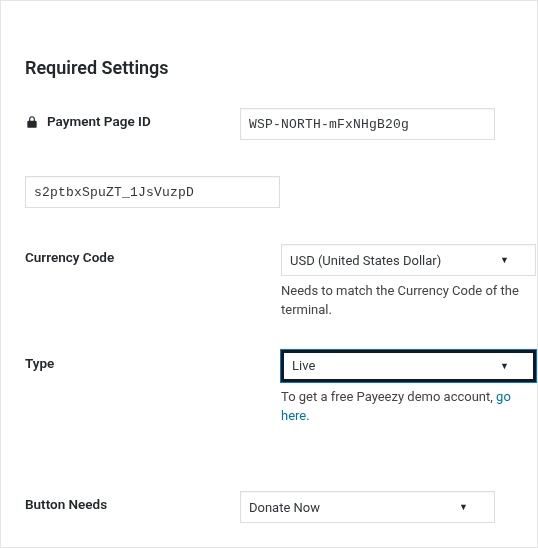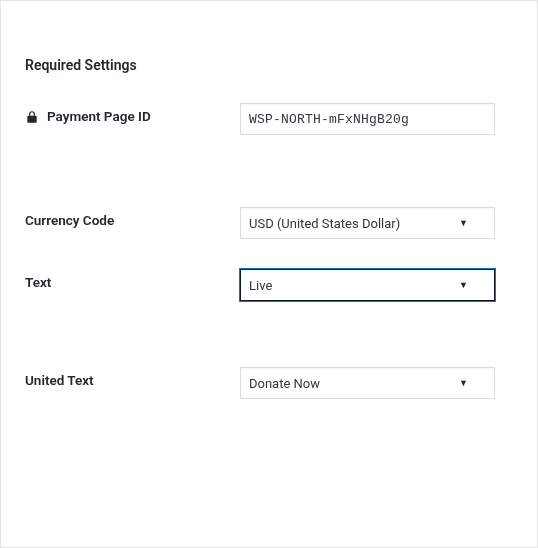--- a/index.html
+++ b/index.html
@@ -8,32 +8,32 @@
       height: 548px;
       font-family: -apple-system, BlinkMacSystemFont, "Segoe UI", Roboto, "Helvetica Neue", Arial, sans-serif;
       font-size: 13px;
       color: #23282d;
       background: #fff;
       border: 1px solid #e5e5e5;
       padding: 24px 24px 8px 24px;
       position: relative;
     }
     h2.section-title {
-      font-size: 14px;
+      font-size: 18px;
       font-weight: 600;
       color: #23282d;
       margin-bottom: 30px;
       margin-top: 32px;
     }
     .field-row {
       display: flex;
       align-items: flex-start;
       margin-bottom: 36px;
     }
-    .field-row.with-help { margin-bottom: 30px; }
+    .field-row.with-help { margin-bottom: 30px; gap: 41px; }
     .label-col {
       width: 215px;
       flex: 0 0 215px;
       display: flex;
       align-items: center;
       font-weight: 600;
       font-size: 13.5px;
       color: #23282d;
       padding-top: 5px;
     }
@@ -74,21 +74,21 @@
       content: "▼";
       font-size: 9px;
       color: #23282d;
       position: absolute;
       right: 8px;
       top: 50%;
       transform: translateY(-50%);
       pointer-events: none;
     }
     select.focused {
-      border: 1px solid #0f172a;
+      border: 3px solid #0f172a;
       box-shadow: 0 0 0 1px #007cba;
       outline: none;
     }
     .help-text {
       width: 255px;
       font-size: 13px;
       color: #444;
       margin-top: 6px;
       line-height: 1.45;
     }
@@ -108,54 +108,61 @@
         </svg>
     </span>
     <span>Payment Page ID</span>
   </div>
   <div class="input-col">
     <input type="text" class="mono" value="WSP-NORTH-mFxNHgB20g" style="">
   </div>
 </div>
 
 <div class="field-row">
+  <div class="input-col">
+    <input type="text" class="mono" value="s2ptbxSpuZT_1JsVuzpD" style="">
+  </div>
 </div>
 
 <div class="field-row with-help">
   <div class="label-col">
     <span>Currency Code</span>
   </div>
   <div class="input-col">
     <div class="select-wrap">
       <select>
         <option>USD (United States Dollar)</option>
       </select>
     </div>
+    <div class="help-text">Needs to match the Currency Code of the terminal.</div>
   </div>
 </div>
 
 <div class="field-row with-help">
   <div class="label-col">
-    <span>Text</span>
+    <span>Type</span>
   </div>
   <div class="input-col">
     <div class="select-wrap">
       <select class="focused">
         <option>Live</option>
       </select>
+    </div>
+    <div class="help-text">
+      <span>To get a free Payeezy demo account, </span><a href="#">go here</a><span>.</span>
     </div>
   </div>
 </div>
 
 <div class="field-row">
 </div>
 
 <div class="field-row" style="margin-bottom:16px">
   <div class="label-col">
-    <span>United Text</span>
+    <span>Button Needs</span>
   </div>
   <div class="input-col">
     <div class="select-wrap">
       <select>
         <option>Donate Now</option>
       </select>
     </div>
   </div>
 </div>
 

